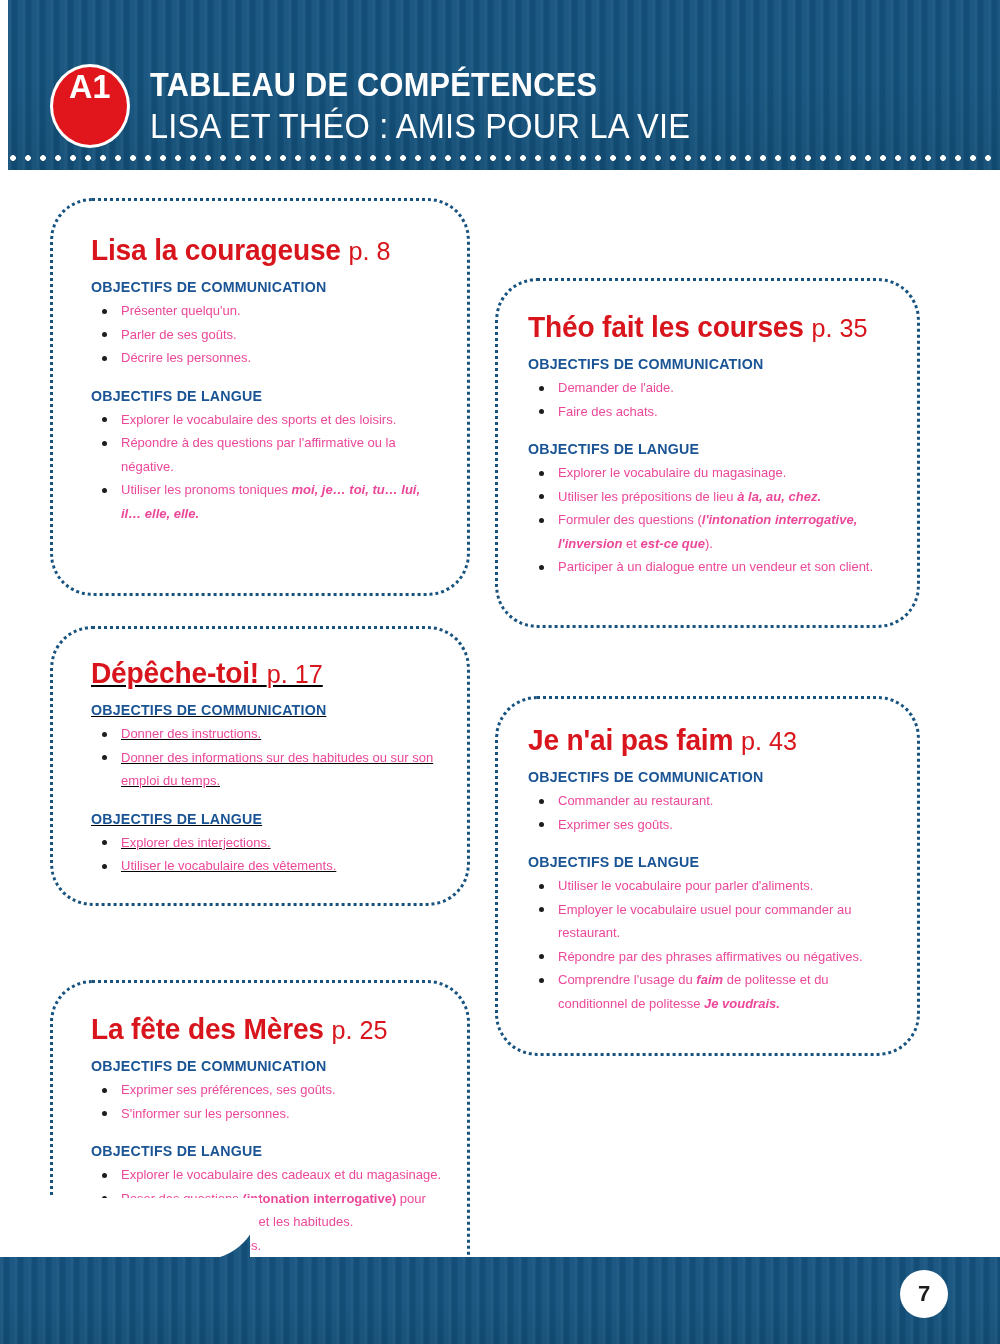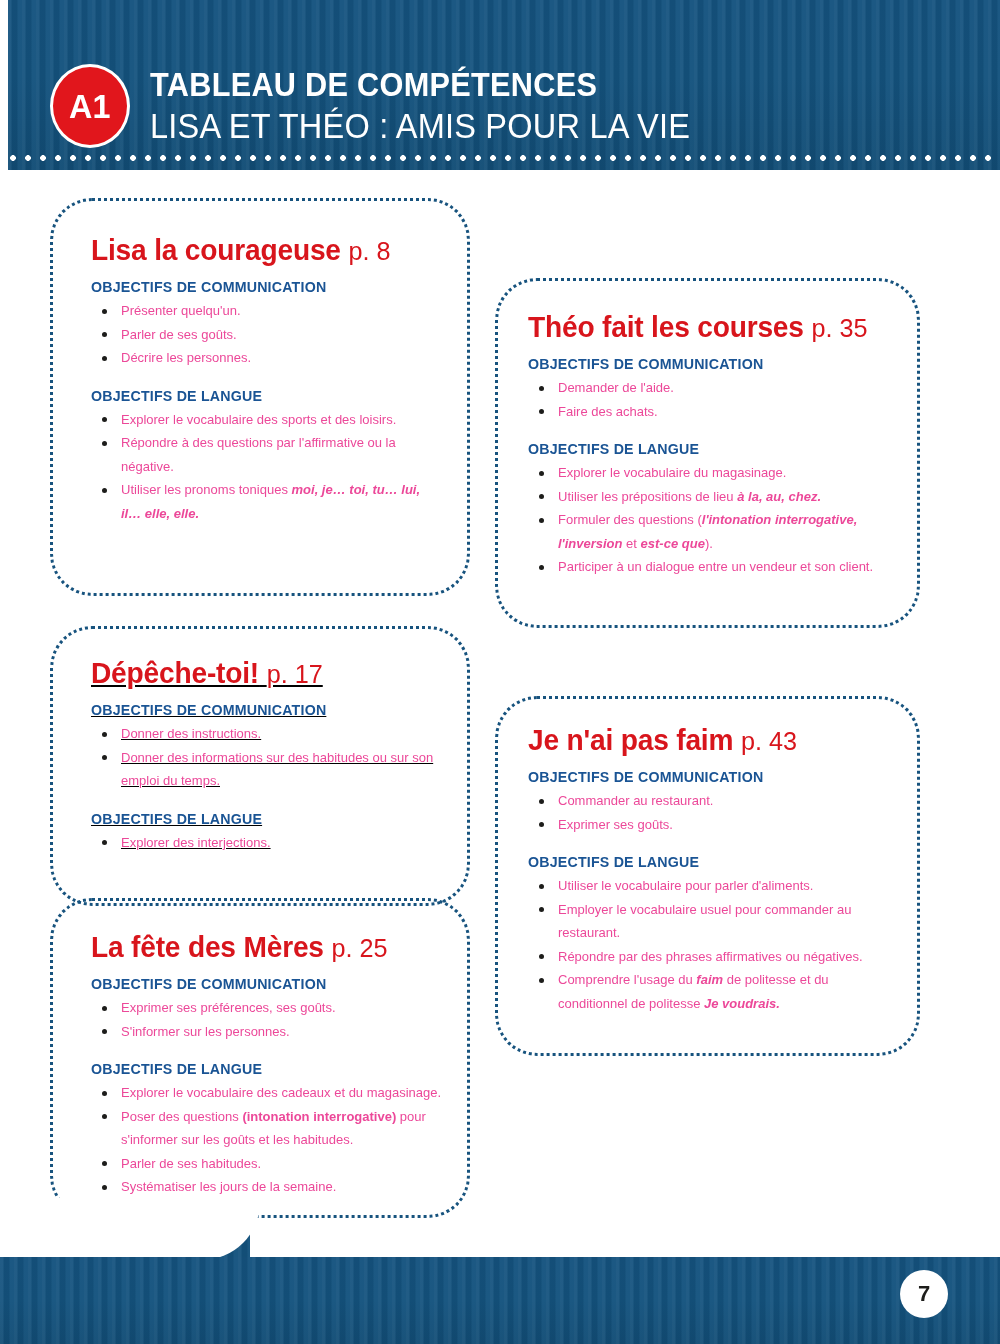--- a/index.html
+++ b/index.html
@@ -31,21 +31,21 @@
     background-size:15px 10px;background-repeat:repeat-x;
   }
   .left-white-strip{position:absolute;left:0;top:0;width:8px;height:170px;background:#ffffff;}
 
   .badge-a1{
     position:absolute;left:50px;top:64px;width:80px;height:84px;
     border-radius:50%;
     background:#e1161c;
     border:3px solid #ffffff;
     box-sizing:border-box;
-    display:flex;align-items:center;justify-content:center;
+    display:flex;align-items:flex-start;justify-content:center;
   }
   .badge-a1 span{
     color:#ffffff;font-weight:700;font-size:34px;letter-spacing:0px;
     font-family:"Liberation Sans Narrow","Liberation Sans",sans-serif;
     transform:scaleX(0.95);
   }
 
   .header-text{position:absolute;left:150px;top:66px;width:800px;}
   .header-line1{
     color:#ffffff;font-weight:700;font-size:33px;line-height:37px;
@@ -128,21 +128,21 @@
 
   #card-2{left:495px;top:278px;width:425px;height:350px;}
   #card-2 .card-inner{padding:30px 20px 0 30px;}
 
   #card-3{left:50px;top:626px;width:420px;height:280px;}
   #card-3 .card-inner{padding:28px 24px 0 38px;text-decoration:underline;}
 
   #card-4{left:495px;top:696px;width:425px;height:360px;}
   #card-4 .card-inner{padding:25px 20px 0 30px;}
 
-  #card-5{left:50px;top:898px;width:420px;height:320px;}
+  #card-5{left:50px;top:980px;width:420px;height:320px;}
   #card-5 .card-inner{padding:30px 24px 0 38px;}
 
   
   .footer-band{
     position:absolute;left:0;top:1257px;width:1000px;height:87px;
     background:
       repeating-linear-gradient(90deg,
         rgba(255,255,255,0.055) 0px,
         rgba(255,255,255,0.055) 3px,
         rgba(0,0,0,0.06) 4px,
@@ -242,20 +242,21 @@
         <span class="pg">p. 17</span>
       </div>
       <div class="sect-head">OBJECTIFS DE COMMUNICATION</div>
       <ul class="objs">
           <li>Donner des instructions.</li>
           <li>Donner des informations sur des habitudes ou sur son emploi du temps.</li>
         </ul>
       <div class="sect-head second">OBJECTIFS DE LANGUE</div>
       <ul class="objs">
           <li>Explorer des interjections.</li>
+          <li>Utiliser le vocabulaire des vêtements.</li>
         </ul>
     </div>
   </div>
 
   <div class="card" id="card-4">
     <div class="card-inner">
       <div class="card-title">
         <span>Je n'ai pas faim</span>
         <span class="pg">p. 43</span>
       </div>

